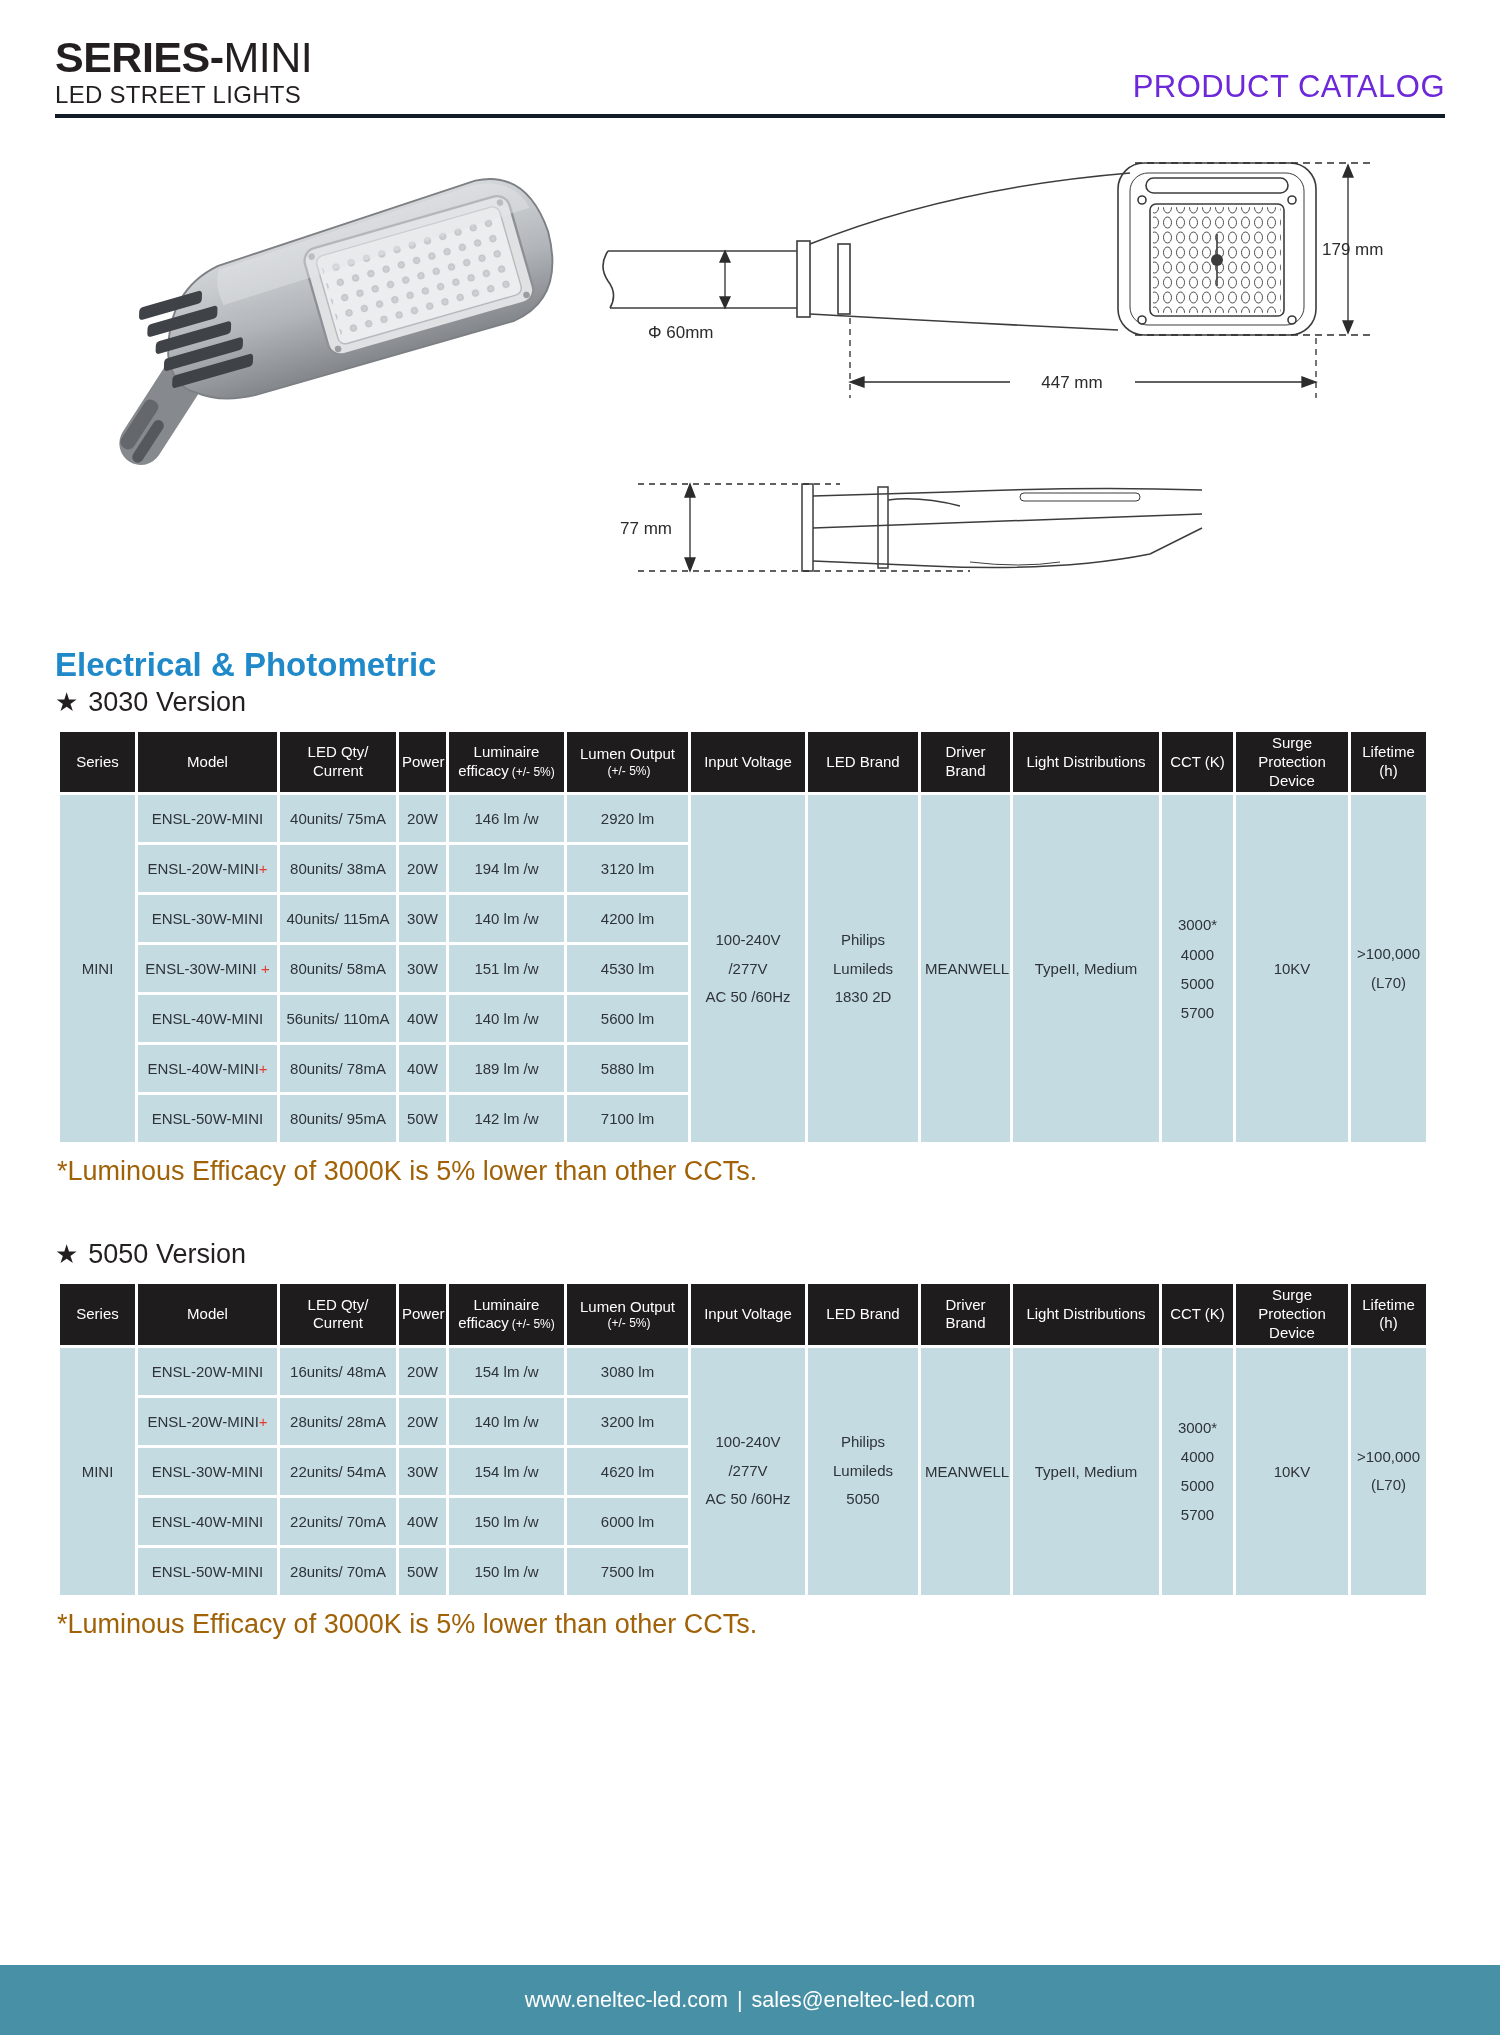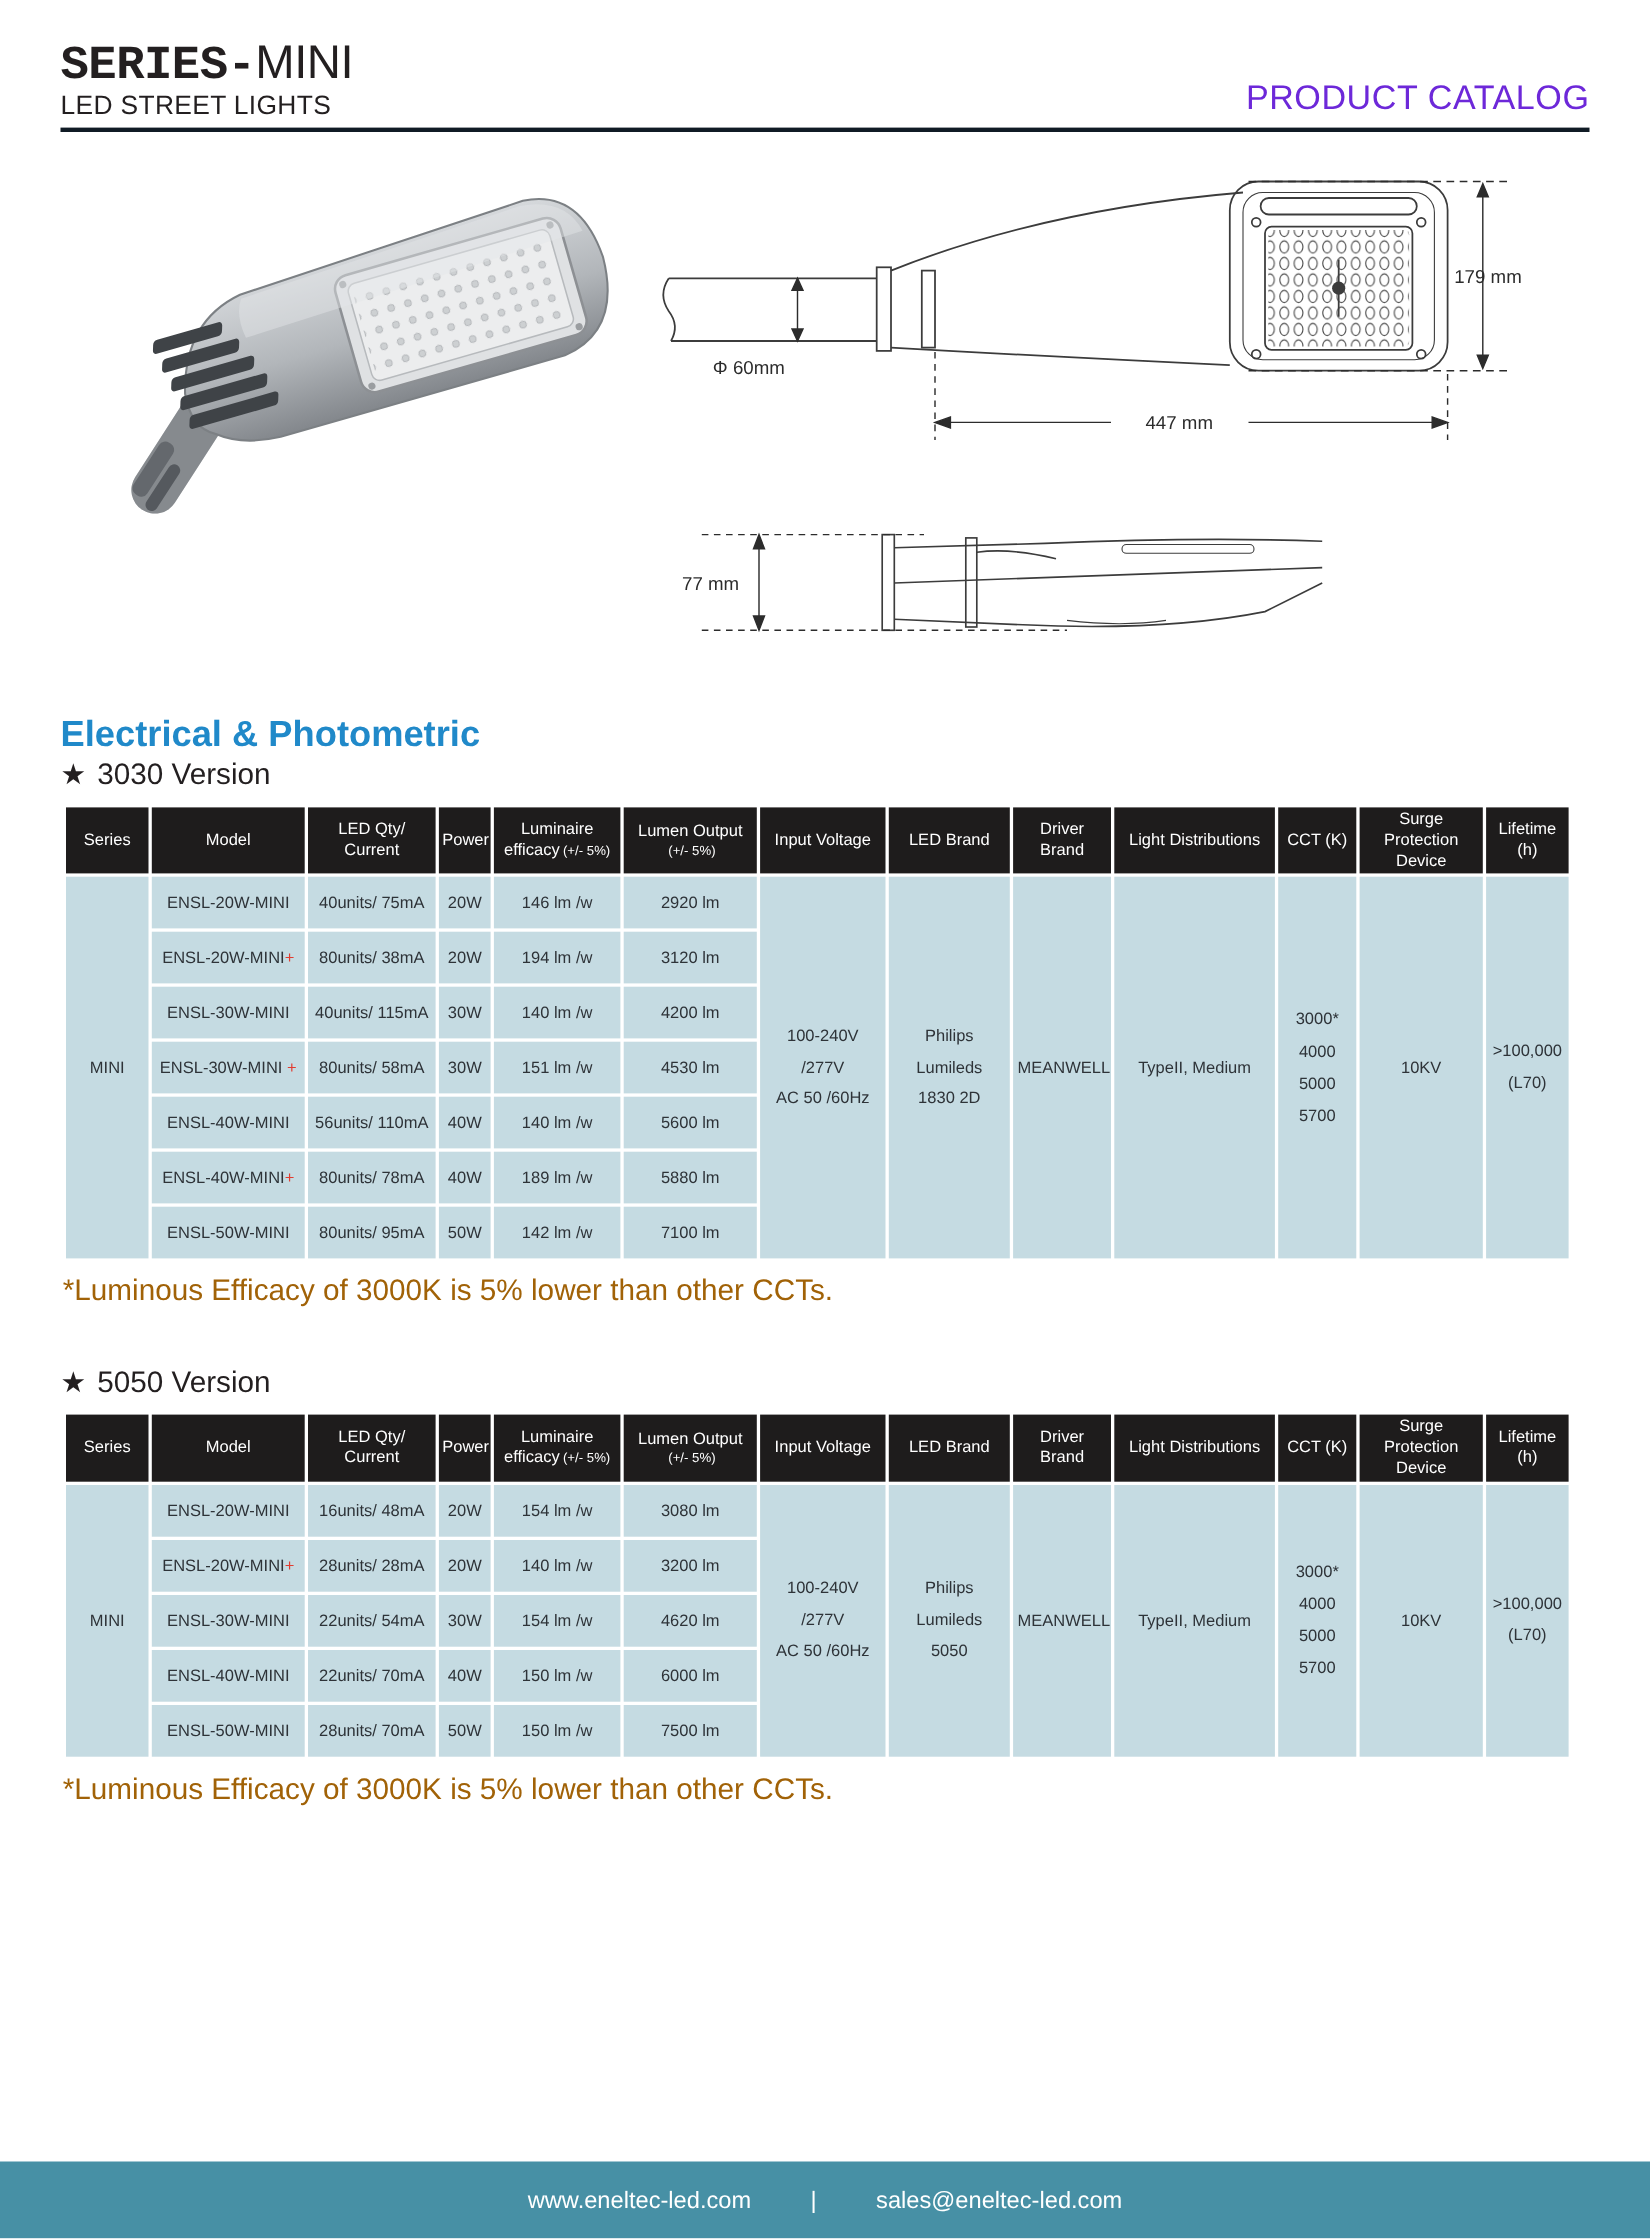--- a/index.html
+++ b/index.html
@@ -2,21 +2,21 @@
 <html><head>
 <meta charset="utf-8">
 <style>
   * { margin:0; padding:0; box-sizing:border-box; }
   body { background:#e8e8e8; font-family:"Liberation Sans", sans-serif; }
   #page { position:relative; width:1500px; height:2035px; margin:0 auto; background:#ffffff; color:#231f20; overflow:hidden; }
 
   
   .header { display:flex; justify-content:space-between; align-items:flex-end; padding:36px 55px 0 55px; }
   .title-line { font-size:43px; line-height:1.0; letter-spacing:-0.5px; }
-  .title-bold { font-weight:800;font-family:Liberation Mono, monospace; }
+  .title-bold { font-weight:800; }
   .title-light { font-weight:400; }
   .subtitle { font-size:24px; font-weight:400; margin-top:2px; letter-spacing:0.3px; }
   .catalog-title { font-size:31px; font-weight:400; color:#6d28d9; padding-bottom:4px; letter-spacing:0.5px; }
   .rule { height:4px; background:#101b25; margin:5px 55px 0 55px; }
 
   
   .images { position:relative; height:512px; }
   .images svg { position:absolute; }
   #photo-svg { left:40px; top:14px; }
   #topview-svg { left:590px; top:8px; }
@@ -34,21 +34,21 @@
   table.spec th { background:#1e1c1c; color:#ffffff; font-weight:400; font-size:15px; height:44px; padding:2px 3px; text-align:center; vertical-align:middle; line-height:1.25; }
   table.spec td { background:#c5dbe2; color:#2e3338; font-size:15px; height:47px; padding:2px 4px; text-align:center; vertical-align:middle; }
   table.spec .sub { font-size:12px; }
   table.spec th .sub { margin-left:3px; }
   .plus { color:#e23c30; white-space:pre; }
   .stack-gap div { line-height:1.9; }
   .cct-cell div { line-height:1.95; }
   .note { margin:11px 0 0 57px; font-size:27px; color:#a16207; }
 
   
-  .footer { position:absolute; left:0; right:0; bottom:0; height:70px; background:#4790a5; display:flex; align-items:center; justify-content:center; color:#ffffff; font-size:21.5px;gap:45px; }
+  .footer { position:absolute; left:0; right:0; bottom:0; height:70px; background:#4790a5; display:flex; align-items:center; justify-content:center; color:#ffffff; font-size:21.5px; }
   .footer .sep { margin:0 9px; }
   .footer span { cursor:pointer; }
 </style>
 </head>
 <body>
 
 <div id="page">
 
   <div class="header">
     <div>

